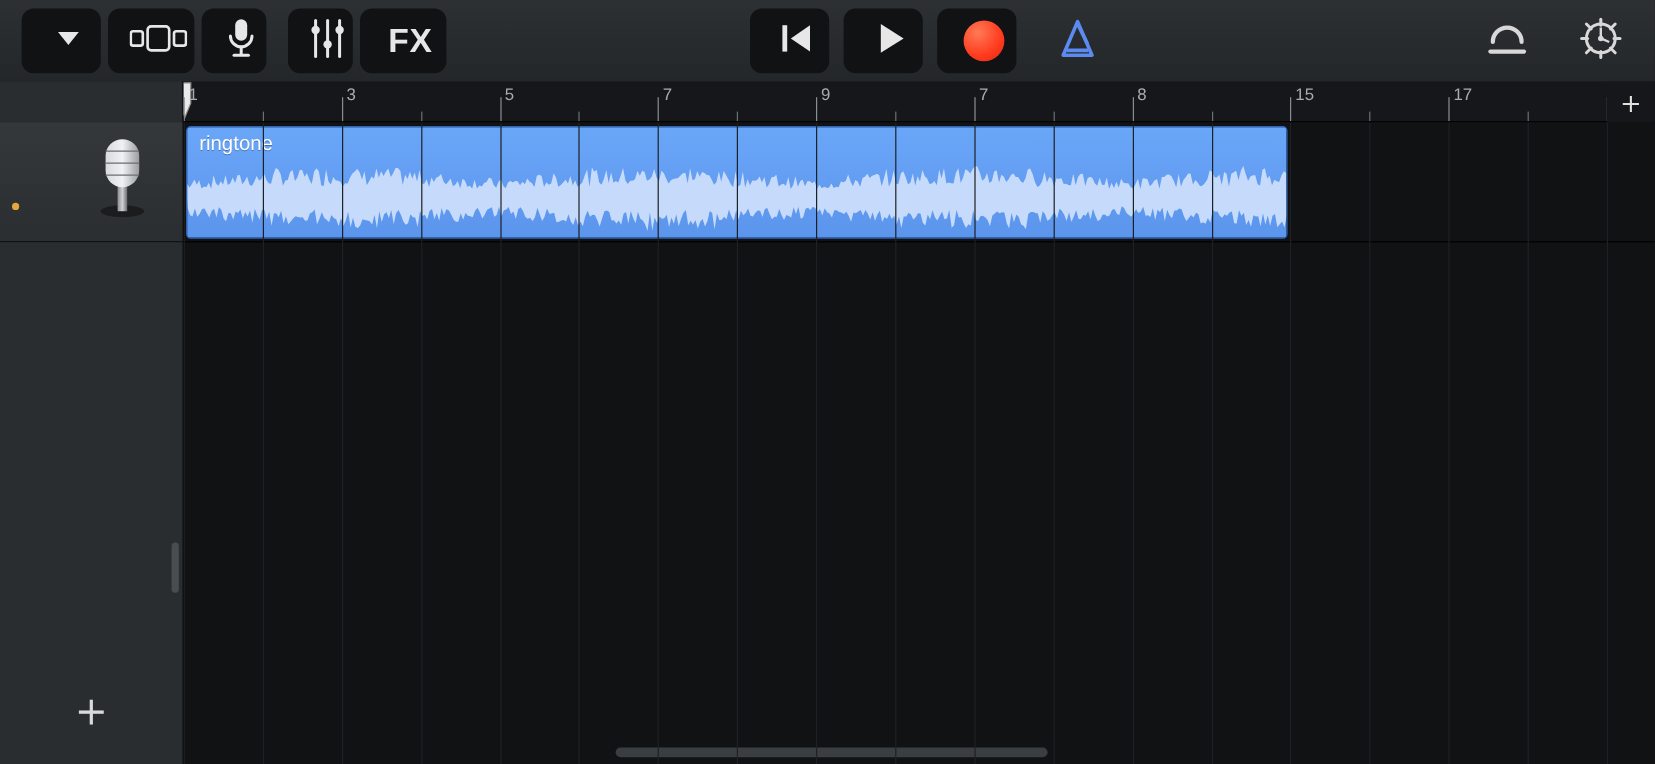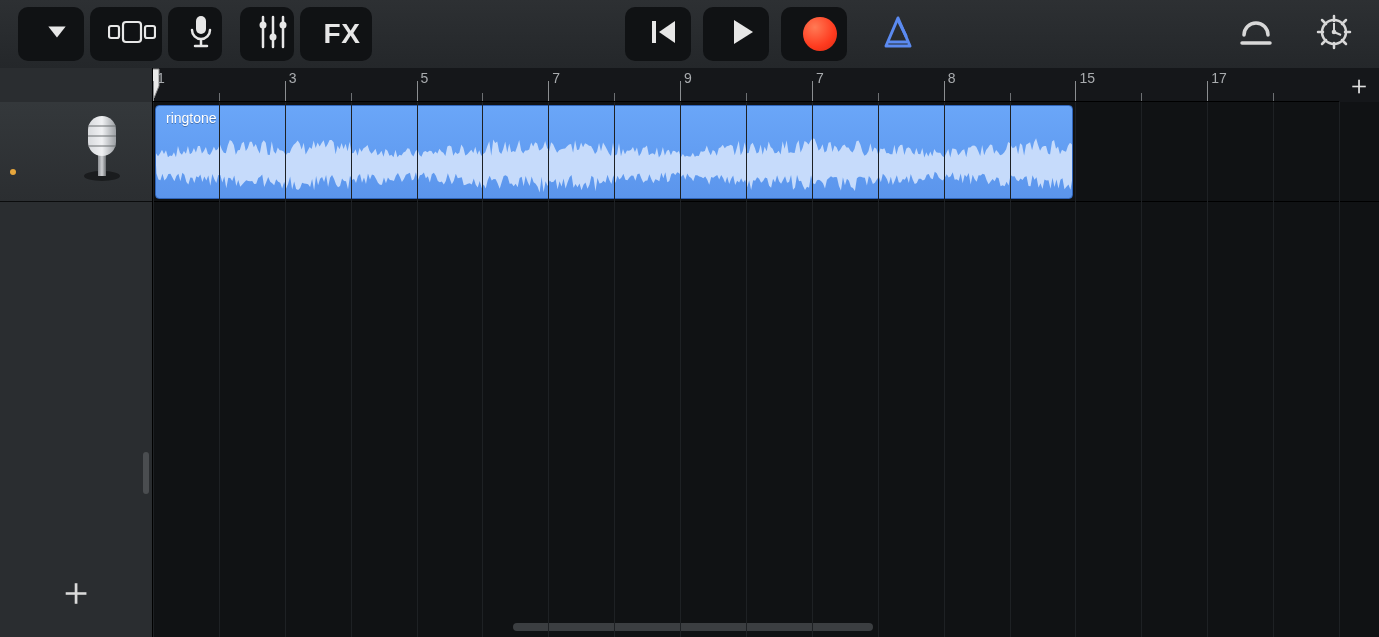--- a/index.html
+++ b/index.html
@@ -163,21 +163,21 @@
     position:absolute;
     top:3px; height:94px;
     background:linear-gradient(#6aa6f8,#5b95ec);
     border:1px solid #2f64b9;
     border-radius:4px;
     overflow:hidden;
     cursor:pointer;
   }
   .region-label {
     position:absolute; top:4px; left:10px;
-    font-size:14px; color:#fff;
+    font-size:17px; color:#fff;
     text-shadow:0 1px 0 rgba(0,0,0,.3);
   }
   .region svg.wave {
     position:absolute; top:30px; left:0;
     width:100%; height:58px;
   }
 
   .hscroll {
     position:absolute; left:360px; bottom:6px;
     width:360px; height:8px;

